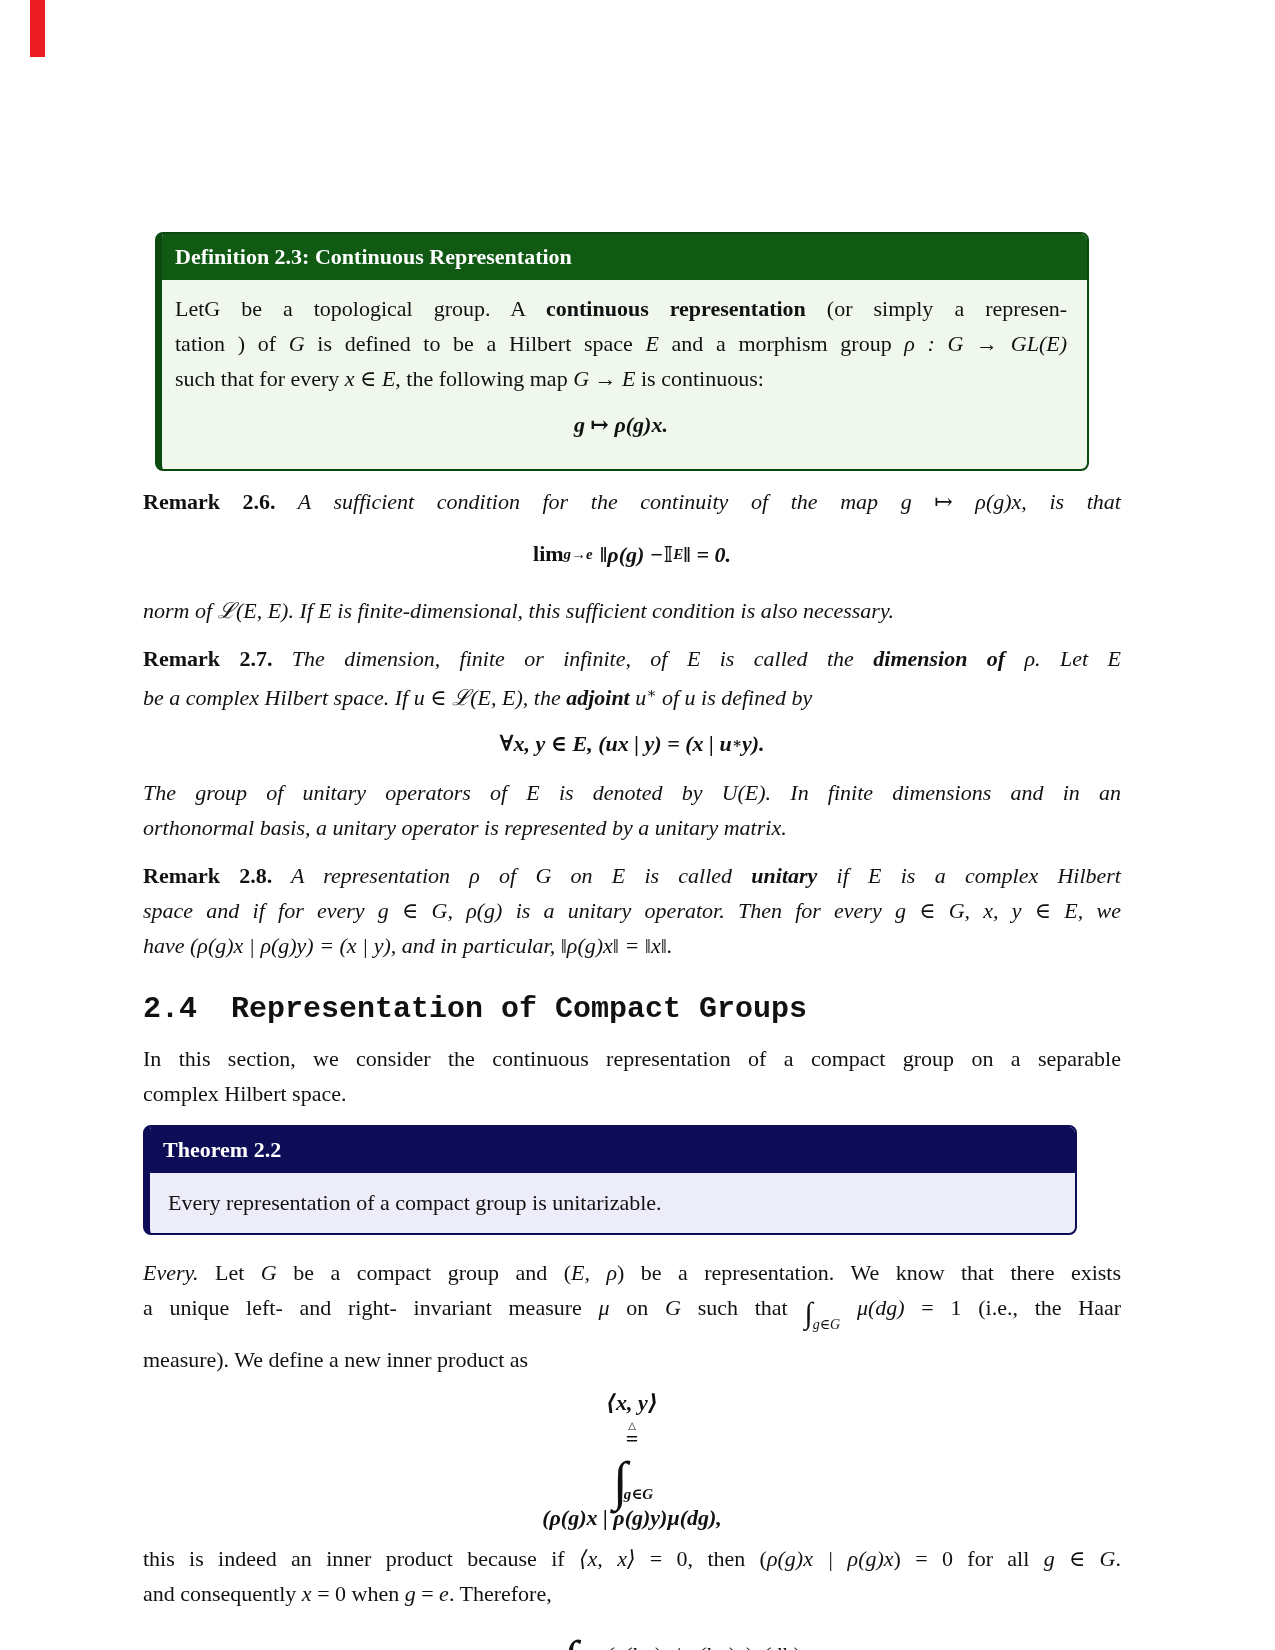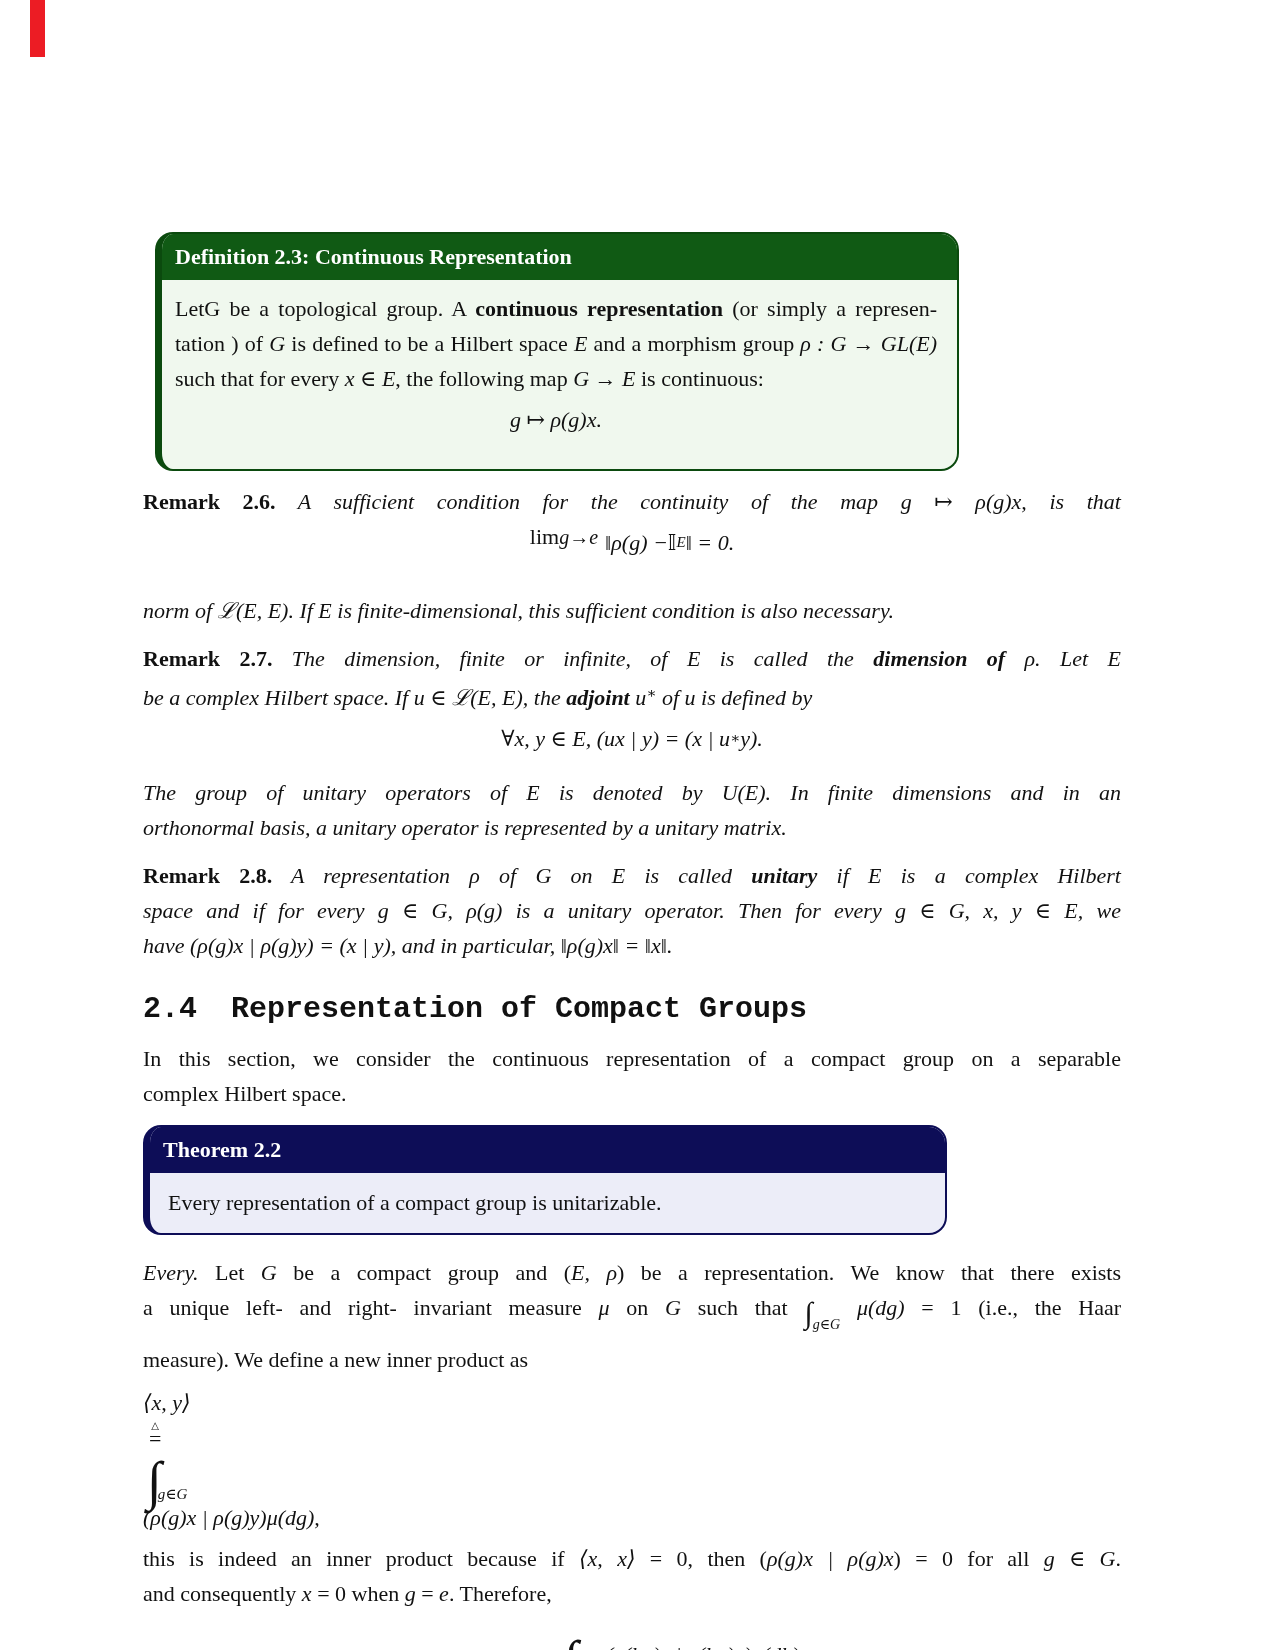--- a/index.html
+++ b/index.html
@@ -5,48 +5,48 @@
   html,body{margin:0;padding:0;background:#ffffff;}
   .page{
     position:relative;width:1275px;height:1650px;background:#ffffff;
     padding:232px 0 0 143px;box-sizing:border-box;overflow:hidden;
     font-family:"Liberation Serif","DejaVu Serif",serif;
     font-size:22px;line-height:35px;color:#111111;
   }
   .content{width:978px;}
   .red-marker{position:absolute;left:30px;top:0;width:15px;height:57px;background:#ec1c24;}
   
-  .box{margin-left:12px;width:804px;box-sizing:border-box;border:2px solid #0b4a0e;
-       border-left-width:7px;border-radius:18px;overflow:hidden;background:#f0f8ee;}
+  .box{margin-left:12px;width:934px;box-sizing:border-box;border:2px solid #0b4a0e;
+       border-left-width:7px;border-radius:8px;overflow:hidden;background:#f0f8ee;}
   .box.navy{border-color:#0d0d57;background:#ecedf8;}
   .box-header{color:#ffffff;font-weight:bold;padding:6px 16px 7px 13px;line-height:33px;}
   .box.green .box-header{background:#105a14;}
   .box.navy .box-header{background:#0d0d57;}
   .box-body{padding:11px 20px 13px 13px;}
   .box.navy .box-body{padding:12px 20px 13px 18px;}
   
   .para{margin:0;}
   .rem{font-style:italic;}
   .ln{line-height:35px;min-height:35px;}
   .jl{text-align:justify;text-align-last:justify;}
   .b{font-weight:bold;}
   .it{font-style:italic;}
   .rm{font-style:normal;}
   .bb{font-family:"DejaVu Sans",sans-serif;font-style:normal;}
   .msub{font-size:15px;vertical-align:-6px;font-style:italic;}
   .msup{font-size:15px;vertical-align:7px;font-style:italic;}
   .ig{font-style:normal;font-size:30px;vertical-align:-8px;line-height:0;}
   .isub{font-size:14px;vertical-align:-14px;font-style:italic;}
   
-  .disp{display:flex;justify-content:center;align-items:flex-start;font-style:italic;
-        margin:6px 0 10px;min-height:44px;}
+  .disp{display:flex;justify-content:center;align-items:center;font-style:italic;
+        margin:6px 0 10px;min-height:44px;font-weight:bold;}
   .disp.tall{min-height:72px;margin:8px 0 6px;flex-direction:column;}
   .limwrap{display:inline-flex;flex-direction:row;align-items:center;margin-right:7px;}
   .limw{font-style:normal;line-height:24px;}
-  .limsub{font-size:20px;line-height:16px;font-style:italic;}
+  .limsub{font-size:15px;line-height:16px;font-style:italic;}
   .intwrap{display:inline-flex;align-items:flex-end;margin:0 2px 0 4px;transform:translateY(6px);}
   .intsign{font-style:normal;font-size:54px;line-height:50px;}
   .intsub{font-size:15px;font-style:italic;margin-left:-4px;transform:translateY(6px);}
   .triwrap{display:inline-flex;flex-direction:column;align-items:center;margin:0 6px;line-height:1;}
   .tritop{font-size:10px;font-style:normal;line-height:8px;transform:translateY(2px);}
   .trieq{font-style:normal;font-size:22px;line-height:22px;}
   
   .sec{margin:26px 0 12px;font-size:30px;line-height:40px;font-weight:bold;font-style:normal;font-family:Liberation Mono, monospace;}
   .sec .num{margin-right:34px;}
   

